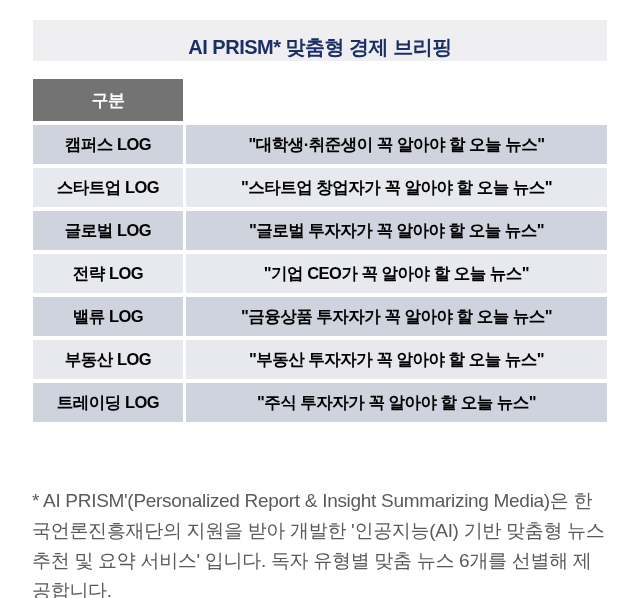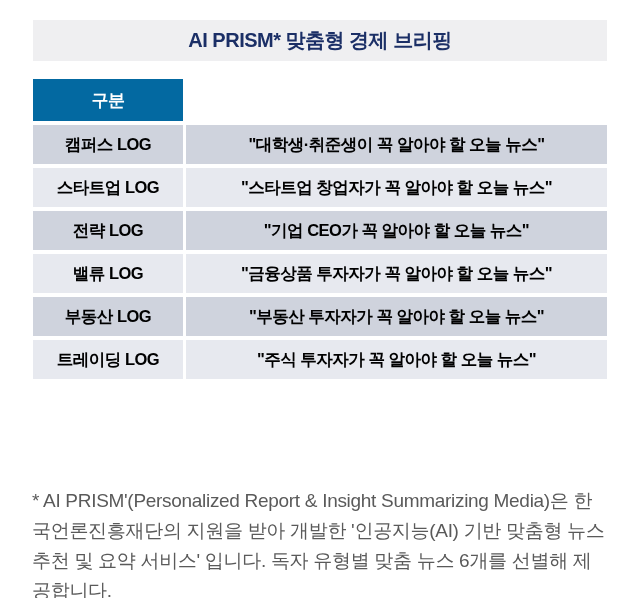--- a/index.html
+++ b/index.html
@@ -18,21 +18,21 @@
     background: #ffffff;
   }
   .title-bar {
     position: absolute;
     left: 33px;
     top: 20px;
     width: 574px;
     height: 41px;
     background: #efeff1;
     display: flex;
-    align-items: center;
+    align-items: flex-end;
     justify-content: center;
   }
   .title-bar h1 {
     margin: 0;
     font-size: 20px;
     font-weight: bold;
     color: #1b2f66;
     letter-spacing: -0.5px;
   }
   .table {
@@ -53,21 +53,21 @@
     align-items: center;
     justify-content: center;
     font-size: 16.5px;
     font-weight: bold;
     color: #000000;
     letter-spacing: -0.5px;
     white-space: nowrap;
   }
   .header-row .cell {
     height: 42px;
-    background: #0369a1;
+    background: #737373;
     color: #ffffff;
     font-size: 17px;
   }
   
   .row:nth-child(even) .cell { background: #cfd3dd; }
   .row:nth-child(odd):not(.header-row) .cell { background: #e7e9ef; }
   .footnote {
     position: absolute;
     left: 32px;
     top: 486px;
@@ -100,20 +100,24 @@
       <div class="cell">캠퍼스 LOG</div>
       <div class="cell">"대학생·취준생이 꼭 알아야 할 오늘 뉴스"</div>
     </div>
 
 
     <div class="row">
       <div class="cell">스타트업 LOG</div>
       <div class="cell">"스타트업 창업자가 꼭 알아야 할 오늘 뉴스"</div>
     </div>
 
+    <div class="row">
+      <div class="cell">글로벌 LOG</div>
+      <div class="cell">"글로벌 투자자가 꼭 알아야 할 오늘 뉴스"</div>
+    </div>
 
     <div class="row">
       <div class="cell">전략 LOG</div>
       <div class="cell">"기업 CEO가 꼭 알아야 할 오늘 뉴스"</div>
     </div>
 
     <div class="row">
       <div class="cell">밸류 LOG</div>
       <div class="cell">"금융상품 투자자가 꼭 알아야 할 오늘 뉴스"</div>
     </div>

